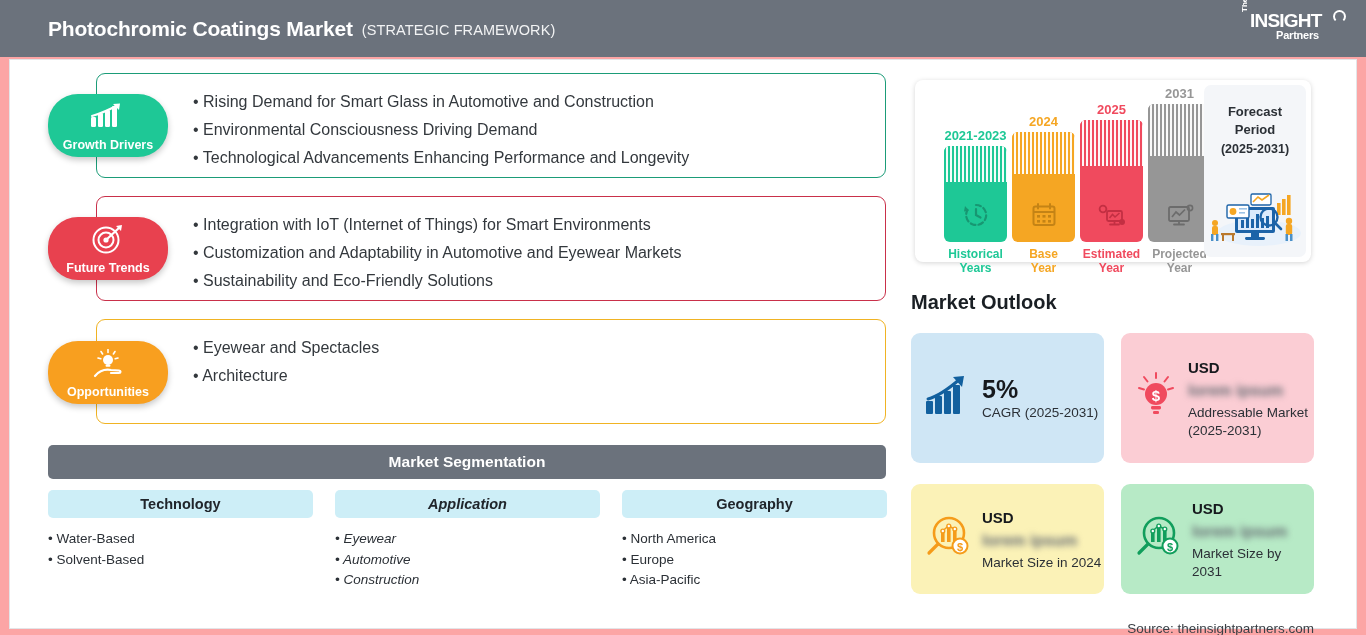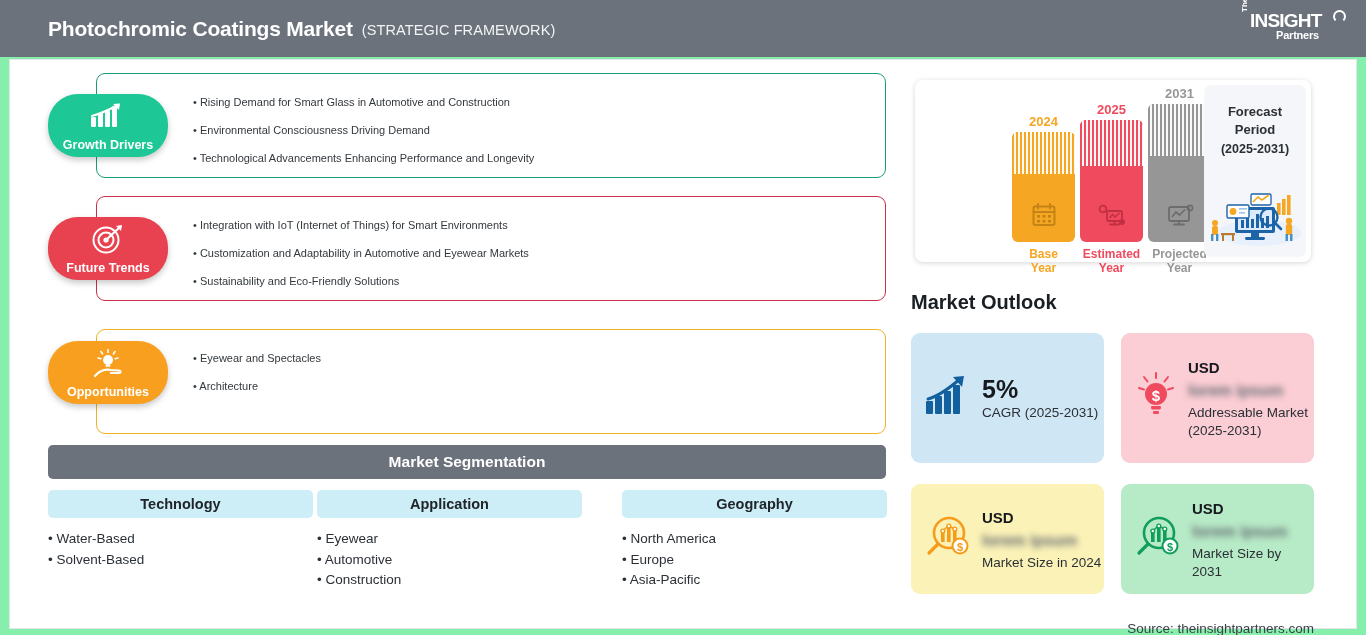--- a/index.html
+++ b/index.html
@@ -2,21 +2,21 @@
 <html><head>
 <meta charset="utf-8">
 <style>
   * { box-sizing: border-box; margin: 0; padding: 0; }
   html, body {
     width: 1366px; height: 635px;
     background: #ffffff;
     font-family: "Liberation Sans", sans-serif;
     overflow: hidden;
   }
-  .page { position: relative; width: 1366px; height: 635px; background: #86efac; }
+  .page { position: relative; width: 1366px; height: 635px; background: #fca5a5; }
 
   
   .header {
     position: absolute; left: 0; top: 0; width: 1366px; height: 57px;
     background: #6b727c; display: flex; align-items: center;
   }
   .header-title {
     margin-left: 48px; color: #ffffff; font-size: 21px; font-weight: bold;
     letter-spacing: -0.2px; white-space: nowrap;
   }
@@ -50,25 +50,25 @@
     position: absolute; left: 9px; top: 59px; width: 1348px; height: 570px;
     border: 1px solid #e3e5e8; background: #fff;
   }
 
   
   .drv-card {
     position: absolute; border-radius: 9px; background: #fff;
   }
   .drv-card.green  { left: 96px; top: 73px;  width: 790px; height: 105px; border: 1.4px solid #1b9c78; }
   .drv-card.red    { left: 96px; top: 196px; width: 790px; height: 105px; border: 1.4px solid #c9304a; }
-  .drv-card.orange { left: 96px; top: 319px; width: 790px; height: 105px; border: 1.4px solid #f0b323; margin-top: 10px; }
+  .drv-card.orange { left: 96px; top: 319px; width: 790px; height: 105px; border: 1.4px solid #f0b323; }
 
   .drv-bullets { position: absolute; left: 96px; top: 14px; }
   .drv-bullets li {
-    list-style: none; font-size: 11px; color: #33383d; line-height: 28px;
+    list-style: none; font-size: 16px; color: #33383d; line-height: 28px;
     white-space: nowrap;
   }
   .drv-bullets li::before { content: "• "; color: #33383d; }
 
   
   .badge {
     position: absolute; width: 120px; height: 63px; border-radius: 30px;
     display: flex; flex-direction: column; align-items: center;
     justify-content: flex-end; padding-bottom: 5px;
     box-shadow: 0 3px 6px rgba(0,0,0,0.22);
@@ -84,21 +84,21 @@
   
   .seg-header {
     position: absolute; left: 48px; top: 445px; width: 838px; height: 34px;
     background: #6b727c; border-radius: 5px;
     display: flex; align-items: center; justify-content: center;
   }
   .seg-header span { color: #fff; font-size: 15.5px; font-weight: bold; }
 
   .seg-col { position: absolute; top: 490px; }
   .seg-col.c1 { left: 48px;  width: 265px; }
-  .seg-col.c2 { left: 317px; width: 265px; }
+  .seg-col.c2 { left: 335px; width: 265px; font-style: italic; }
   .seg-col.c3 { left: 622px; width: 265px; }
   .seg-title {
     height: 28px; background: #cdeef7; border-radius: 5px;
     display: flex; align-items: center; justify-content: center;
     font-size: 14.5px; font-weight: bold; color: #20252b;
   }
   .seg-list { margin-top: 11px; }
   .seg-list li {
     list-style: none; font-size: 13.5px; color: #2b3036; line-height: 20.5px;
     white-space: nowrap;
@@ -275,20 +275,37 @@
     <ul class="seg-list">
       <li>North America</li>
       <li>Europe</li>
       <li>Asia-Pacific</li>
     </ul>
   </div>
 
   <div class="tl-panel">
     <div class="tl-bars">
 
+      <div class="tl-item" id="tl0" style="left: 15px; top: 48px;">
+        <div class="tl-year" id="tl0y" style="color: rgb(30, 200, 150);">2021-2023</div>
+        <div class="tl-bar" id="tl0b" style="height: 96px; background: rgb(30, 200, 150);">
+            <div class="tl-stripe" id="tl0s" style="height: 36px; background: repeating-linear-gradient(90deg, rgb(30, 200, 150) 0px, rgb(30, 200, 150) 2px, rgb(255, 255, 255) 2px, rgb(255, 255, 255) 4px); opacity: 0.95;"></div>
+          <span class="tl-ico">
+            <svg width="26" height="26" viewBox="0 0 26 26">
+              <path d="M13 3 A10 10 0 1 1 4.5 8" stroke="#0f5c47" stroke-width="2.2" fill="none" stroke-linecap="round" stroke-dasharray="5 3"></path>
+              <path d="M13 7 L13 13 L17.5 15.5" stroke="#0f5c47" stroke-width="2.2" fill="none" stroke-linecap="round"></path>
+              <path d="M2 4 L6 8.5 L1 9.5 Z" fill="#0f5c47"></path>
+            </svg>
+          </span>
+        </div>
+        <div class="tl-cap" id="tl0c" style="color: rgb(30, 200, 150);">
+          <div>Historical</div>
+          <div>Years</div>
+        </div>
+      </div>
 
       <div class="tl-item" id="tl1" style="left: 83px; top: 34px;">
         <div class="tl-year" id="tl1y" style="color: rgb(245, 166, 35);">2024</div>
         <div class="tl-bar" id="tl1b" style="height: 110px; background: rgb(245, 166, 35);">
             <div class="tl-stripe" id="tl1s" style="height: 42px; background: repeating-linear-gradient(90deg, rgb(245, 166, 35) 0px, rgb(245, 166, 35) 2px, rgb(255, 255, 255) 2px, rgb(255, 255, 255) 4px); opacity: 0.95;"></div>
           <span class="tl-ico">
             <svg width="26" height="26" viewBox="0 0 26 26">
               <rect x="2.5" y="4.5" width="21" height="18.5" rx="2" stroke="#8a5a05" stroke-width="2" fill="none"></rect>
               <line x1="2.5" y1="10" x2="23.5" y2="10" stroke="#8a5a05" stroke-width="2"></line>
               <line x1="7" y1="2" x2="7" y2="6.5" stroke="#8a5a05" stroke-width="2" stroke-linecap="round"></line>

